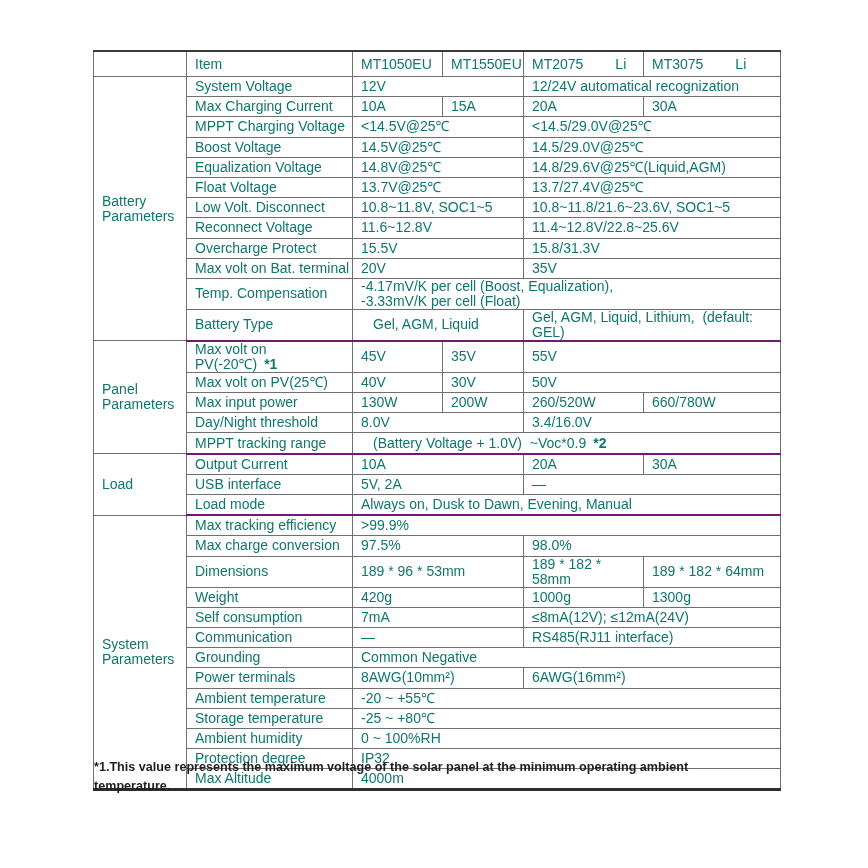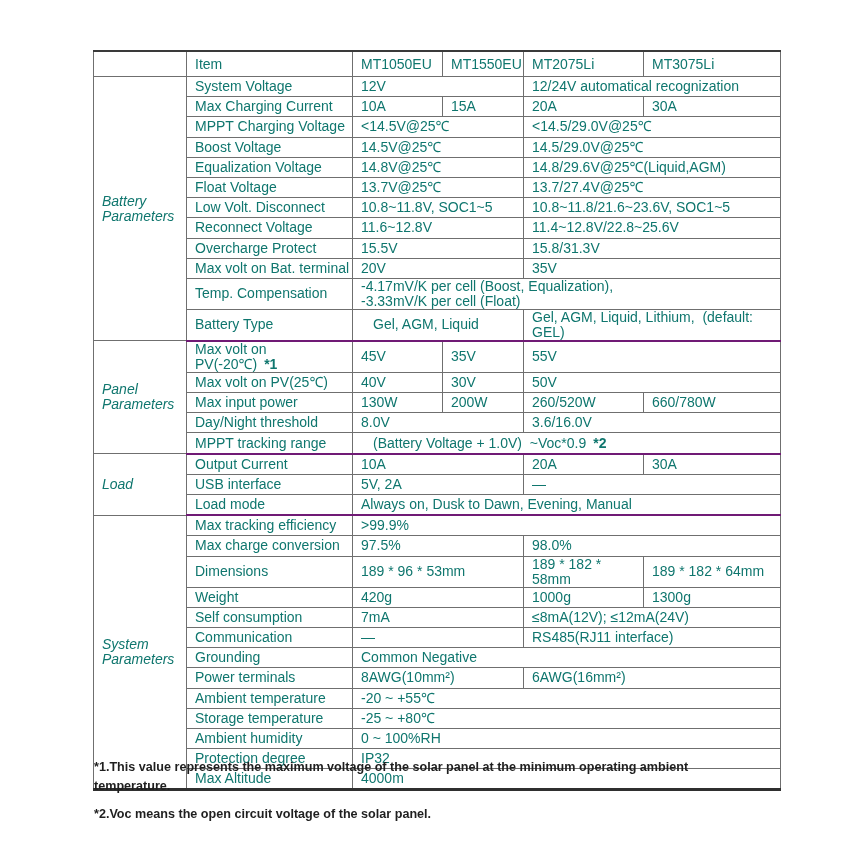--- a/index.html
+++ b/index.html
@@ -9,23 +9,23 @@
         border-collapse:collapse;table-layout:fixed;
         border-top:2px solid #3a3a3a;border-bottom:3px solid #2f2f2f;border-right:1px solid #6f6f6f;
         color:#0f766e;font-size:14px;padding-left:8px;}
   table.spec th, table.spec td{
         border-left:1px solid #6f6f6f;border-bottom:1px solid #6f6f6f;
         padding:0 2px 0 8px;height:19.2px;line-height:15px;vertical-align:middle;
         text-align:left;font-weight:normal;white-space:pre-wrap;overflow:hidden;}
   table.spec thead th{height:24px;line-height:24px;padding-top:0;padding-bottom:0;}
   th.corner, td.group-cell{border-left:none;}
   th.model{text-align:center;font-weight:bold;padding-left:0;}
-  th.model .suffix{font-weight:normal;}
+  th.model .suffix{font-weight:normal;margin-left:32px;}
   td.group-cell{padding-left:10px;line-height:15.5px;vertical-align:middle;
-        border-bottom:2px solid #3a3a3a;font-style:italic;}
+        border-bottom:2px solid #3a3a3a;}
   tr.group-end td{border-bottom:2px solid #701a75;}
   td.item{padding-left:8px;}
   td.value{padding-left:13px;}
   td.value.indent{padding-left:20px;margin-left:23px;}
   b.marker{font-weight:bold;margin-left:7px;}
   .footnotes{position:absolute;left:84px;top:748px;width:660px;
         font-weight:bold;font-size:12.6px;color:#1f1f1f;}
   .footnotes p{margin:10px;line-height:18.5px;white-space:pre-line;}
 </style>
 </head>
@@ -134,21 +134,21 @@
         <tr>
           <td class="item">Max input power</td>
           <td class="value" colspan="1">130W</td>
           <td class="value" colspan="1">200W</td>
           <td class="value" colspan="1">260/520W</td>
           <td class="value" colspan="1">660/780W</td>
         </tr>
         <tr>
           <td class="item">Day/Night threshold</td>
           <td class="value" colspan="2">8.0V</td>
-          <td class="value" colspan="2">3.6/16.0V</td>
+          <td class="value" colspan="2">3.4/16.0V</td>
         </tr>
         <tr class="group-end">
           <td class="item">MPPT tracking range</td>
           <td class="value indent" colspan="4">(Battery Voltage + 1.0V)  ~Voc*0.9<b class="marker">*2</b></td>
         </tr>
         <tr>
           <td class="group-cell" rowspan="3">Load</td>
           <td class="item">Output Current</td>
           <td class="value" colspan="2">10A</td>
           <td class="value" colspan="1">20A</td>
@@ -224,16 +224,15 @@
         <tr class="group-end">
           <td class="item">Max Altitude</td>
           <td class="value" colspan="4">4000m</td>
         </tr>
       </tbody>
   </table>
 
   <div class="footnotes">
     <p>*1.This value represents the maximum voltage of the solar panel at the minimum operating ambient
 temperature.</p>
-    <p>*2.Voc means the open circuit voltage of the solar panel.</p>
   </div>
 
 </div>
 
 </body></html>

